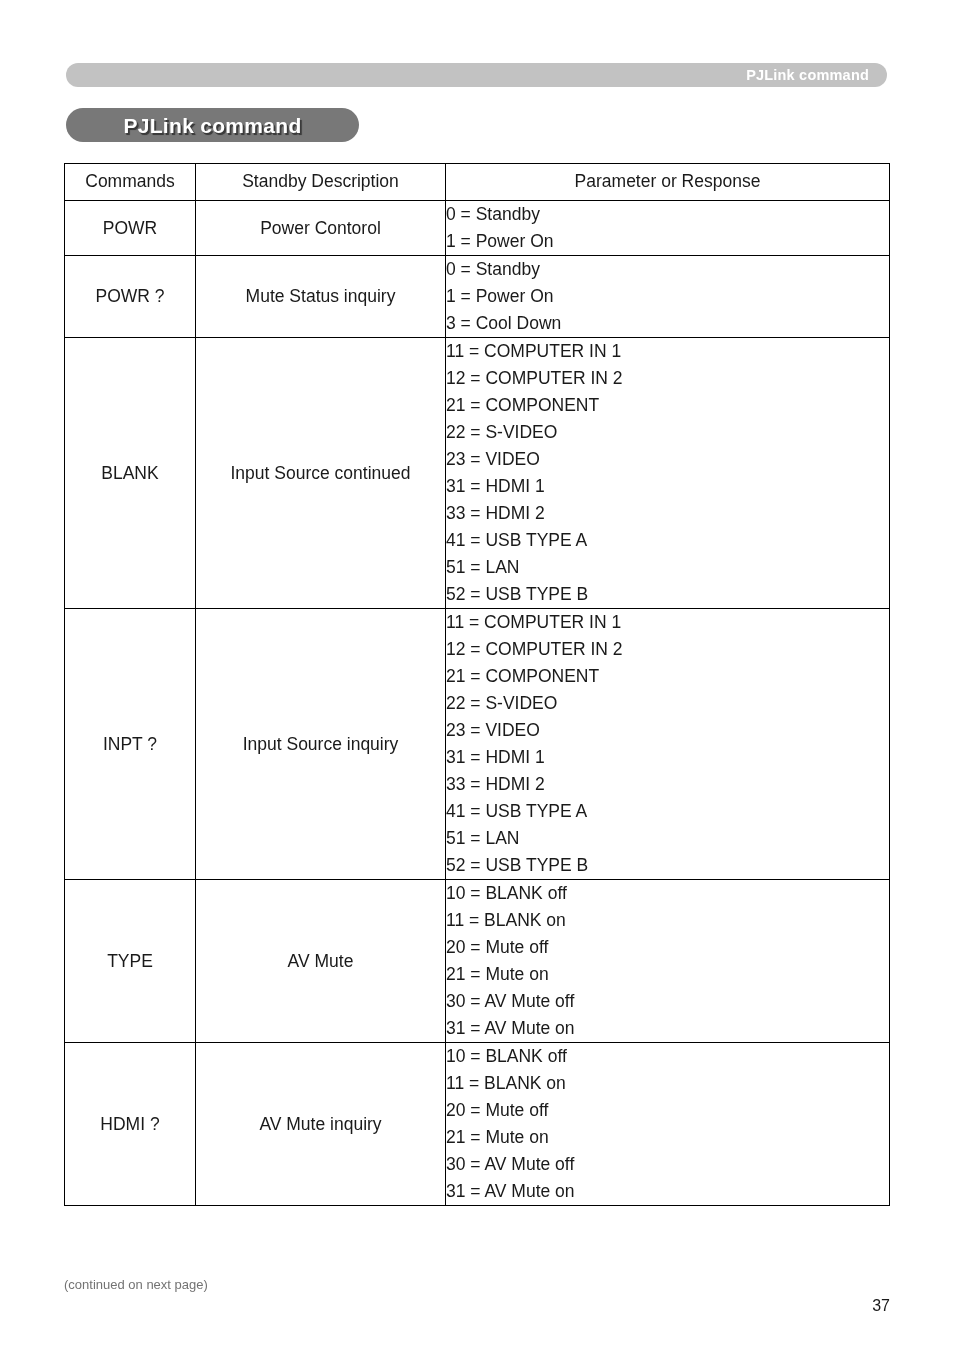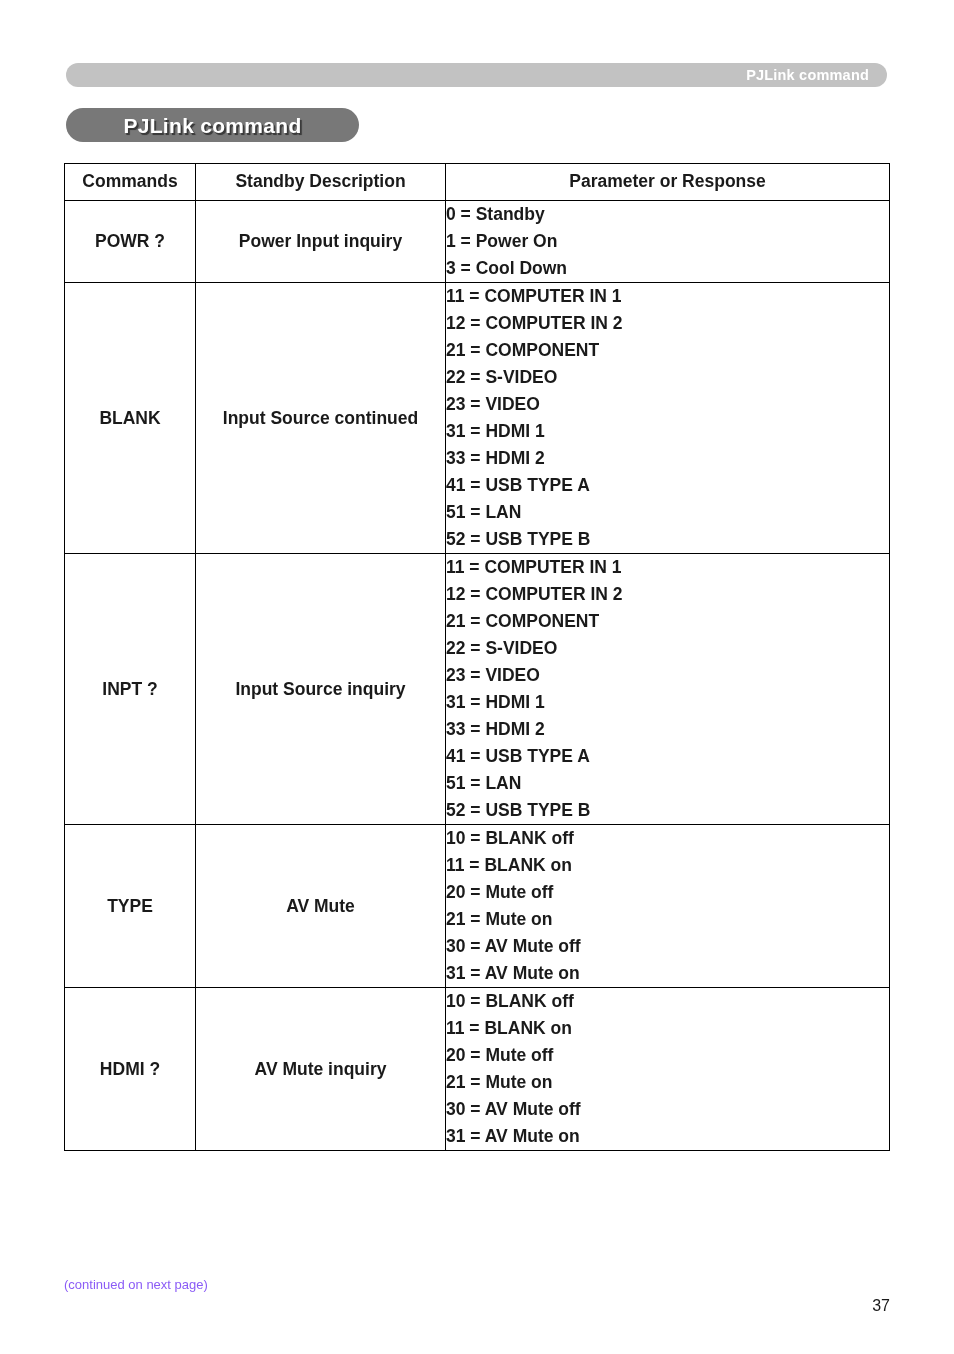--- a/index.html
+++ b/index.html
@@ -79,21 +79,21 @@
     top: 163px;
     width: 825px;
     border-collapse: collapse;
     table-layout: fixed;
     background: #ffffff;
   }
   .cmd-table td, .cmd-table th {
     border: 1.5px solid #000000;
     padding: 0;
     vertical-align: middle;
-    font-weight: bold;
+    font-weight: normal;
   }
 
   .col-cmd   { width: 131px; }
   .col-desc  { width: 250px; }
   .col-param { width: 444px; }
 
   
   .hdr-cell {
     height: 36px;
     text-align: center;
@@ -131,21 +131,21 @@
     white-space: nowrap;
   }
 
   
   .continued-note {
     position: absolute;
     left: 64px;
     top: 1278px;
     font-size: 13px;
     line-height: 1;
-    color: #8b5cf6;
+    color: #737373;
     white-space: nowrap;
   }
   .page-number {
     position: absolute;
     right: 64px;
     top: 1298px;
     font-size: 16px;
     line-height: 1;
     color: #1a1a1a;
     text-align: right;
@@ -172,22 +172,30 @@
     </colgroup>
     <thead>
       <tr>
         <th class="hdr-cell">Commands</th>
         <th class="hdr-cell">Standby Description</th>
         <th class="hdr-cell">Parameter or Response</th>
       </tr>
     </thead>
     <tbody id="table-body">
         <tr>
+          <td class="cell-cmd">POWR</td>
+          <td class="cell-desc">Power Contorol</td>
+          <td class="cell-param">
+            <span class="param-line">0 = Standby</span>
+            <span class="param-line">1 = Power On</span>
+          </td>
+        </tr>
+        <tr>
           <td class="cell-cmd">POWR ?</td>
-          <td class="cell-desc">Power Input inquiry</td>
+          <td class="cell-desc">Mute Status inquiry</td>
           <td class="cell-param">
             <span class="param-line">0 = Standby</span>
             <span class="param-line">1 = Power On</span>
             <span class="param-line">3 = Cool Down</span>
           </td>
         </tr>
         <tr>
           <td class="cell-cmd">BLANK</td>
           <td class="cell-desc">Input Source continued</td>
           <td class="cell-param">

